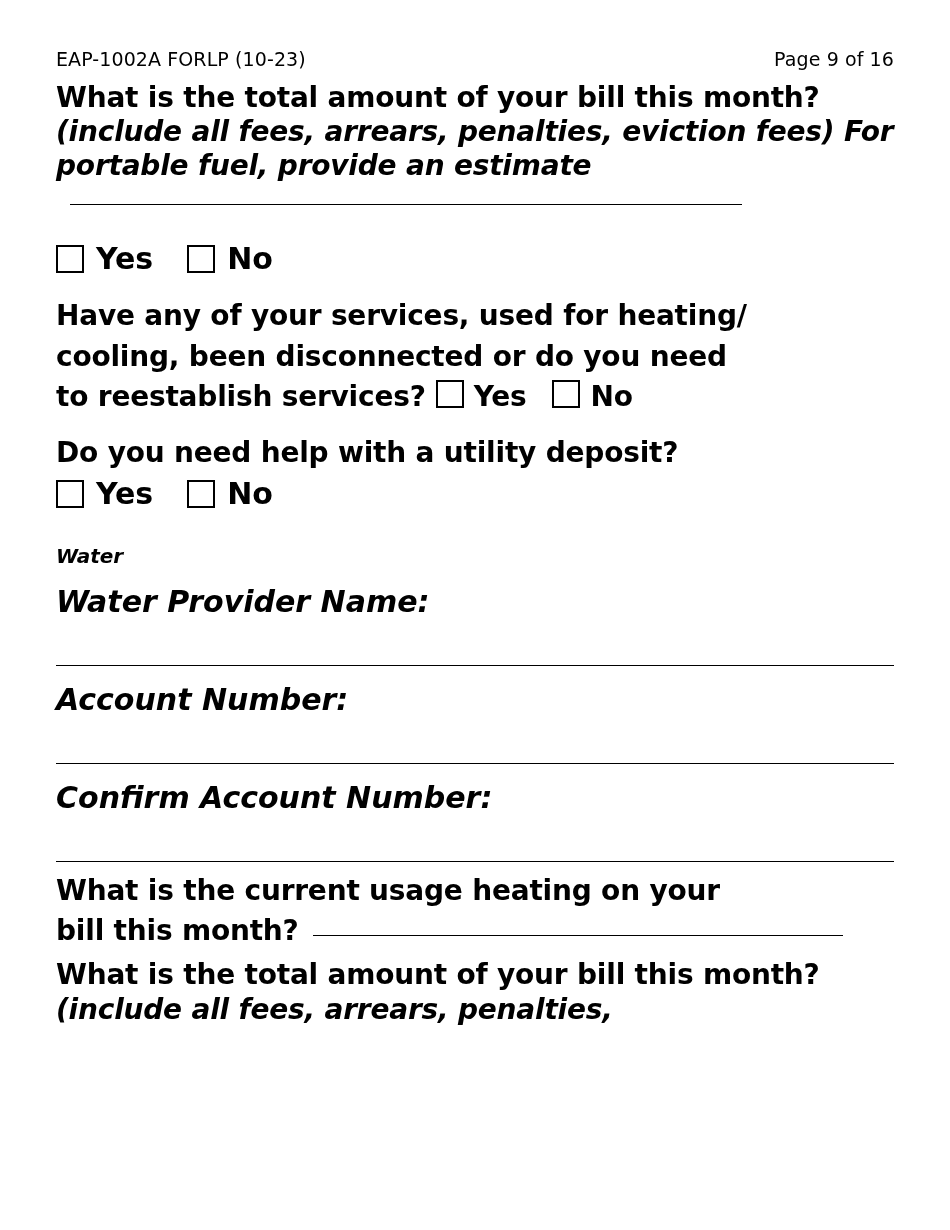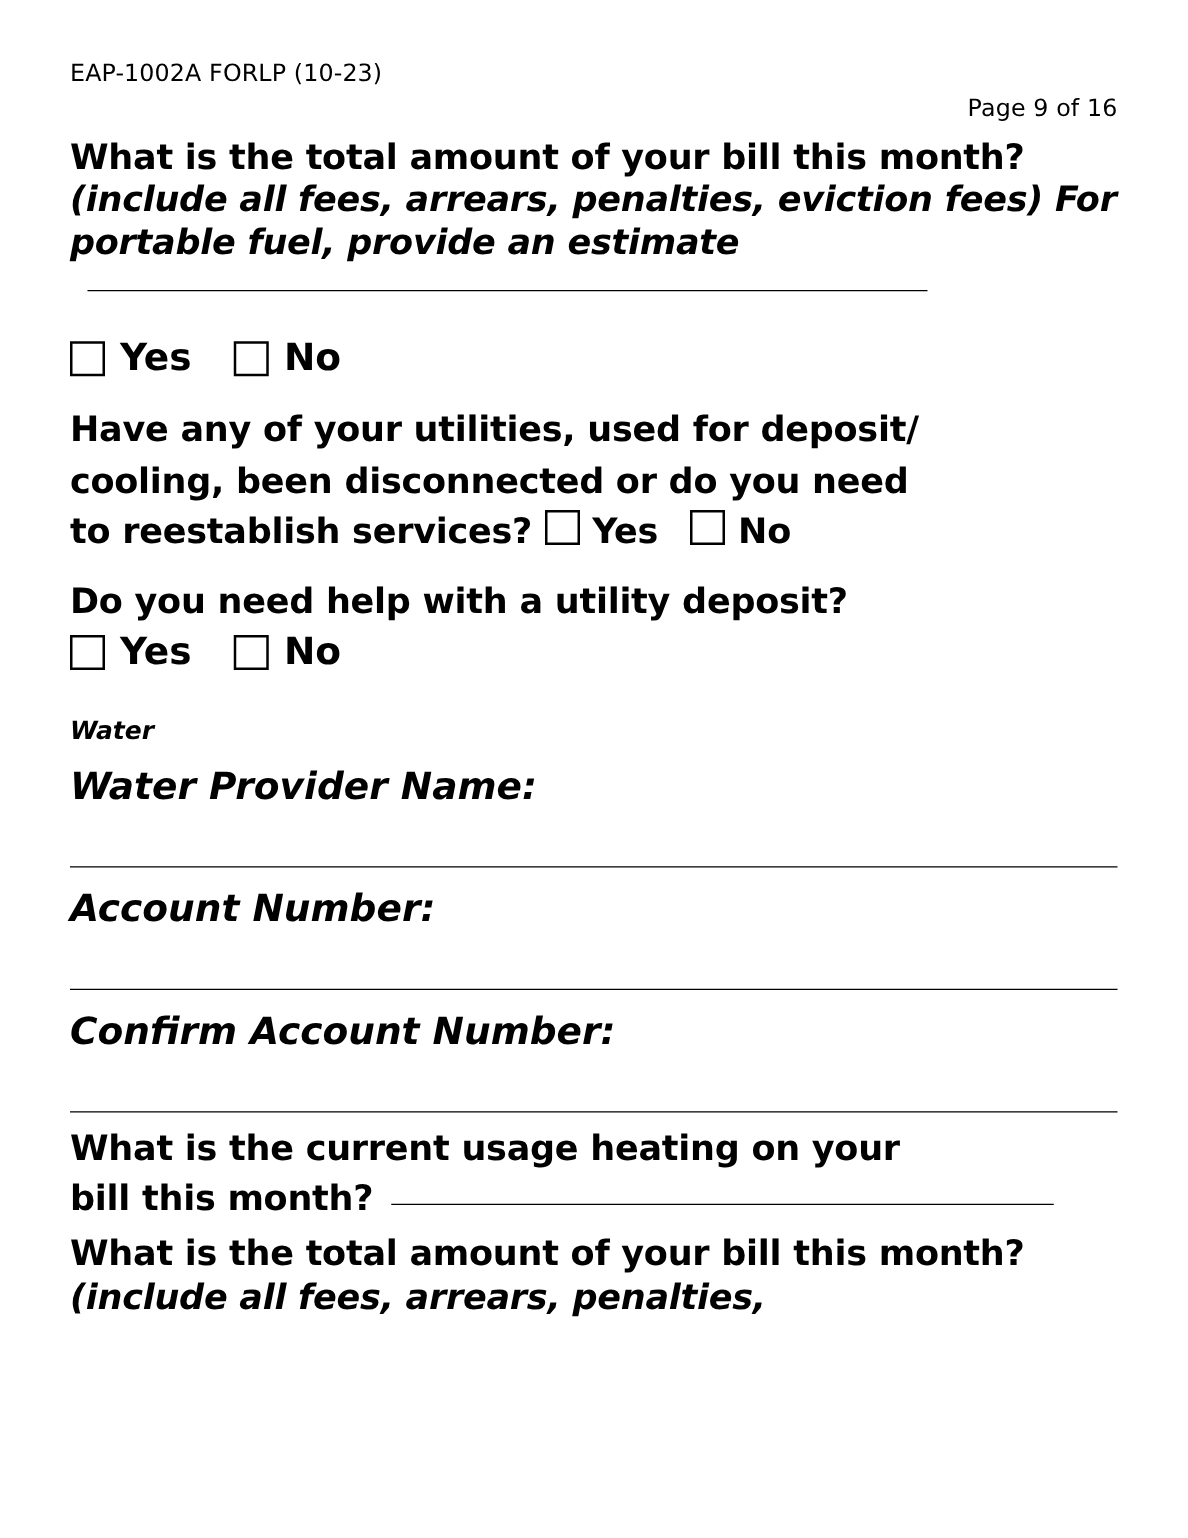--- a/index.html
+++ b/index.html
@@ -18,32 +18,31 @@
   .page {
     position: relative;
     width: 950px;
     height: 1230px;
     box-sizing: border-box;
     padding: 48px 56px 0 56px;
   }
   .header-row {
     display: flex;
     justify-content: space-between;
-    align-items: flex-start;
+    align-items: flex-end;
     font-size: 19px;
     font-weight: normal;
     line-height: 1.2;
     margin-bottom: 10px;
   }
   .form-id {
     letter-spacing: 0.1px;
   }
   .page-num {
     letter-spacing: 0.1px;
-    margin-top: 28px;
   }
 
   .q {
     font-size: 28px;
     font-weight: bold;
     line-height: 1.22;
     margin: 0 0 6px 0;
     letter-spacing: -0.2px;
   }
   .q .it {
@@ -152,21 +151,21 @@
       <span class="cbox"></span>
       <span class="opt-label">Yes</span>
       <span class="cbox"></span>
       <span class="opt-label last">No</span>
     </div>
   </div>
 
   <div class="spacer-14"></div>
 
   <div class="q-block">
-    <div class="q">Have any of your utilities, used for deposit/</div>
+    <div class="q">Have any of your services, used for heating/</div>
     <div class="q">cooling, been disconnected or do you need</div>
     <div class="q">
       <span>to reestablish services?</span><span class="inline-check"></span><span class="inline-opt">Yes</span><span class="inline-check gap-l"></span><span class="inline-opt">No</span>
     </div>
   </div>
 
   <div class="spacer-14"></div>
 
   <div class="q-block">
     <div class="q">Do you need help with a utility deposit?</div>

